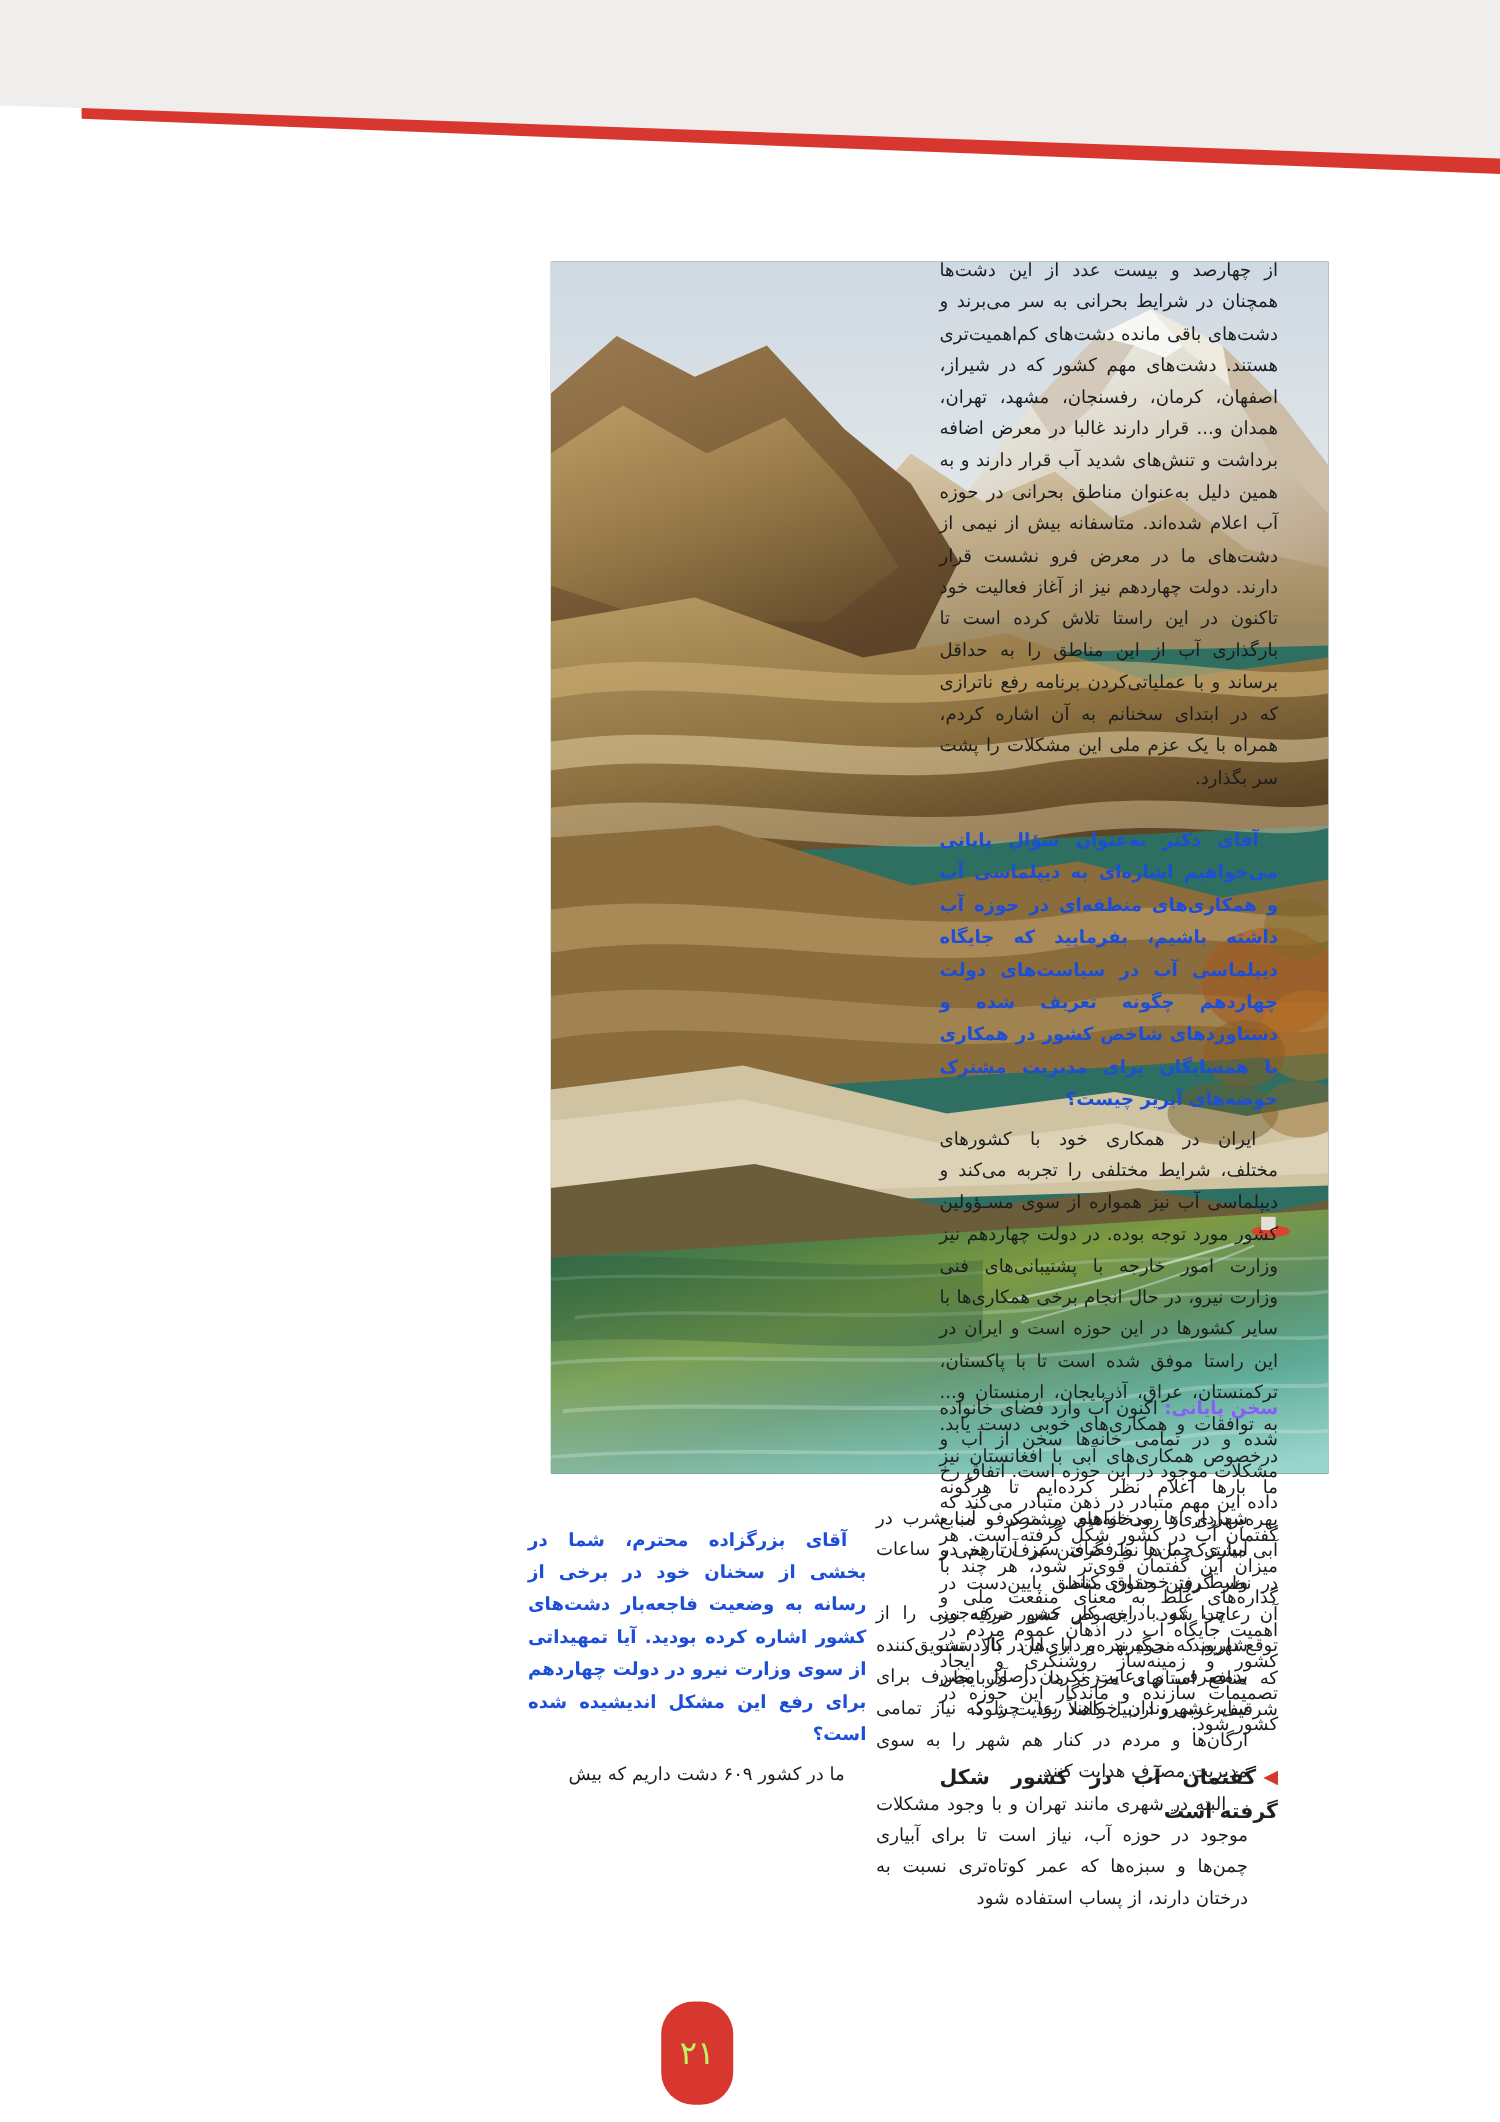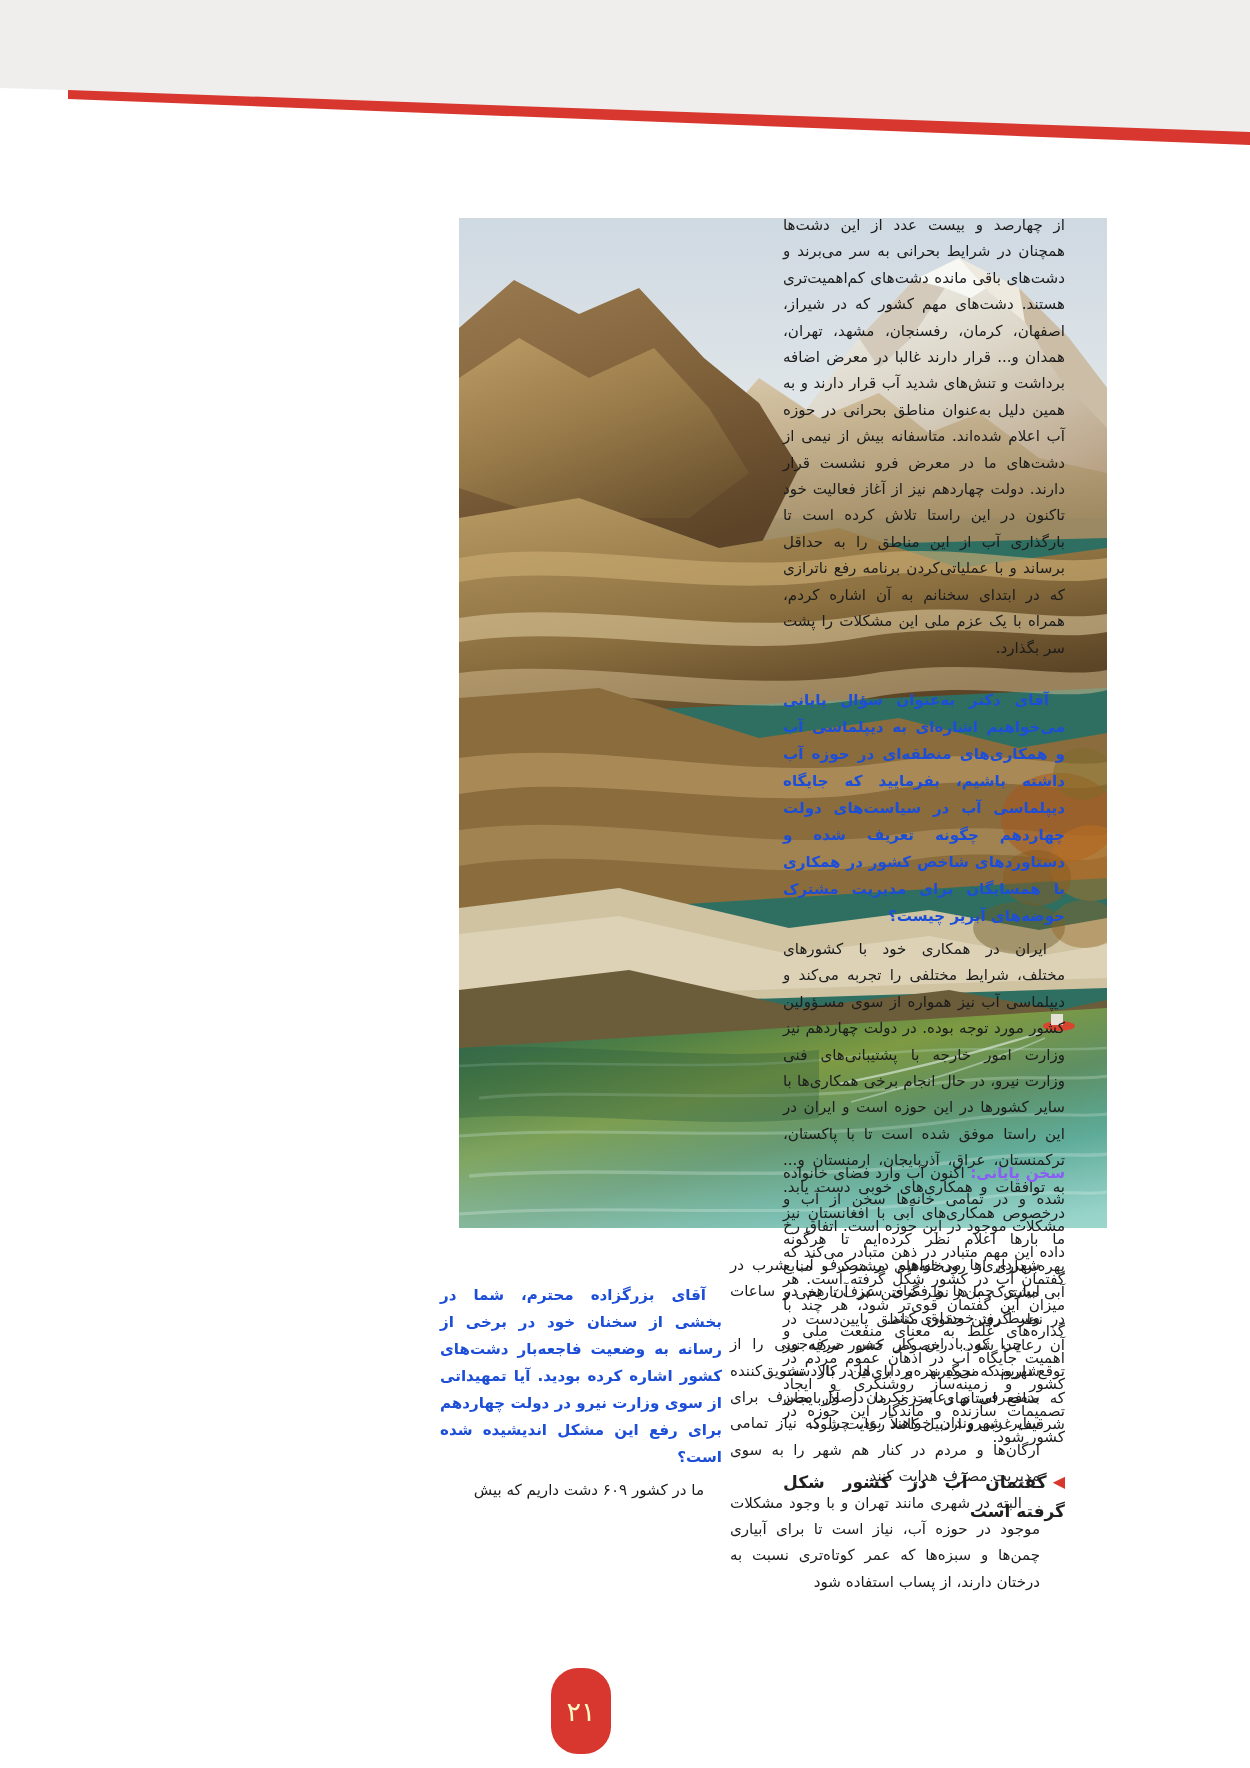--- a/index.html
+++ b/index.html
@@ -104,21 +104,21 @@
   p.question {
     margin: 26px 0 6px 0;
     font-size: 15.1px;
     line-height: 27px;
     color: #1d4ed8;
     font-weight: bold;
     text-align: justify;
     text-align-last: right;
     text-indent: 16px;
   }
-  p.question.tight { margin-top: 30px; }
+  p.question.tight { margin-top: 18px; }
 
   .section-head {
     margin: 30px 0 8px 0;
     font-size: 17px;
     line-height: 28px;
     font-weight: bold;
     color: #211f1f;
     text-align: justify;
     text-align-last: right;
     text-indent: 0;
@@ -136,21 +136,21 @@
   }
 
   
   .page-badge {
     position: absolute;
     left: 551px;
     top: 1668px;
     width: 60px;
     height: 86px;
     background: #d8372f;
-    color: #fef9c3;
+    color: #bef264;
     display: flex;
     align-items: center;
     justify-content: center;
     font-size: 27px;
     font-weight: normal;
     letter-spacing: 0px;
     border-radius: 27px;
   }
 </style>
 </head>

